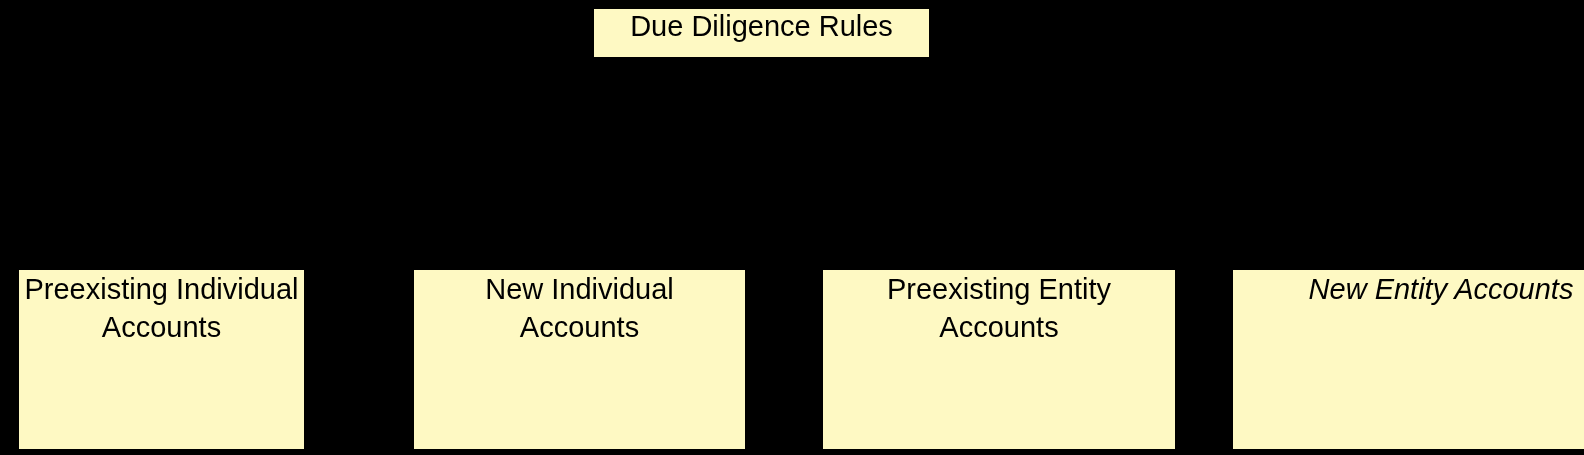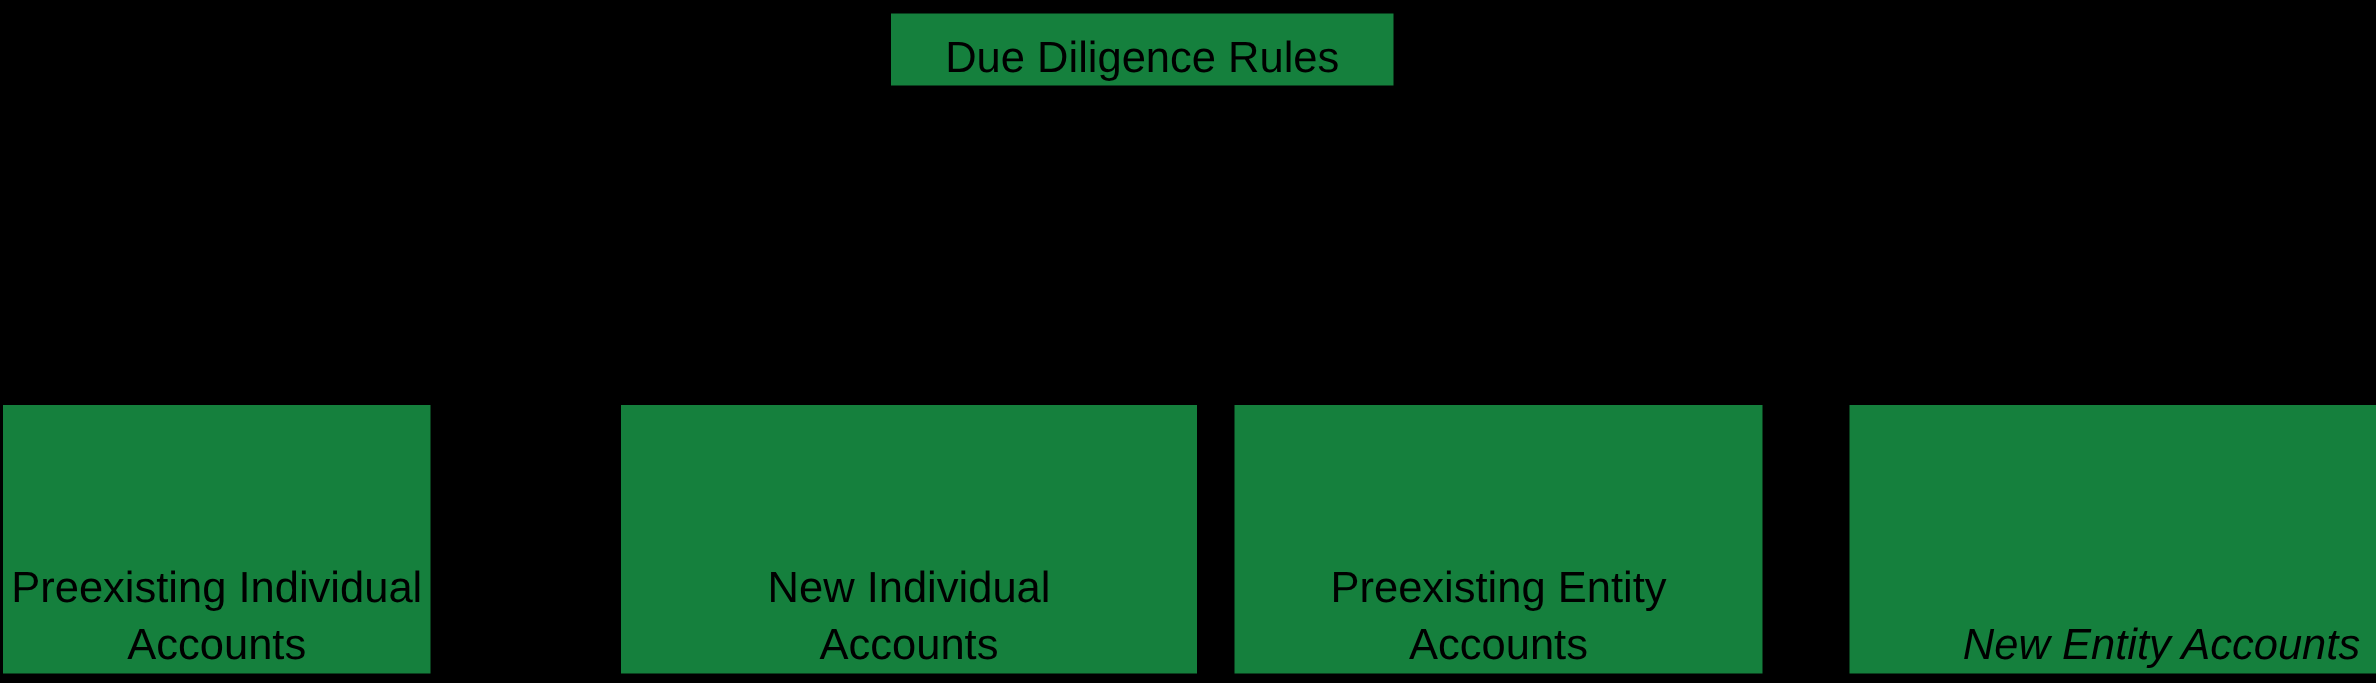--- a/index.html
+++ b/index.html
@@ -10,45 +10,45 @@
   .canvas {
     position: relative;
     width: 1584px;
     height: 455px;
     background: #000000;
     overflow: hidden;
     font-family: "Liberation Sans", sans-serif;
   }
   .node {
     position: absolute;
-    background: #15803d;
+    background: #fef9c3;
     color: #000000;
     display: flex;
-    align-items: flex-end;
+    align-items: flex-start;
     justify-content: center;
     text-align: center;
     white-space: pre-line;
     box-sizing: border-box;
   }
   .root-node {
     left: 594px;
     top: 9px;
     width: 335px;
     height: 48px;
     font-size: 29px;
     line-height: 1.2;
   }
   .child-node {
     top: 270px;
     height: 179px;
     font-size: 29px;
     line-height: 38px;
   }
-  .child-1 { left: 2px;    width: 285px; }
-  .child-2 { left: 414px;  width: 384px; }
+  .child-1 { left: 19px;    width: 285px; }
+  .child-2 { left: 414px;  width: 331px; }
   .child-3 { left: 823px;  width: 352px; }
   .child-4 { left: 1233px; width: 416px; font-style: italic; }
 </style>
 </head>
 <body>
 
 <div class="canvas">
 
   <div class="node root-node">
     <span>Due Diligence Rules</span>

